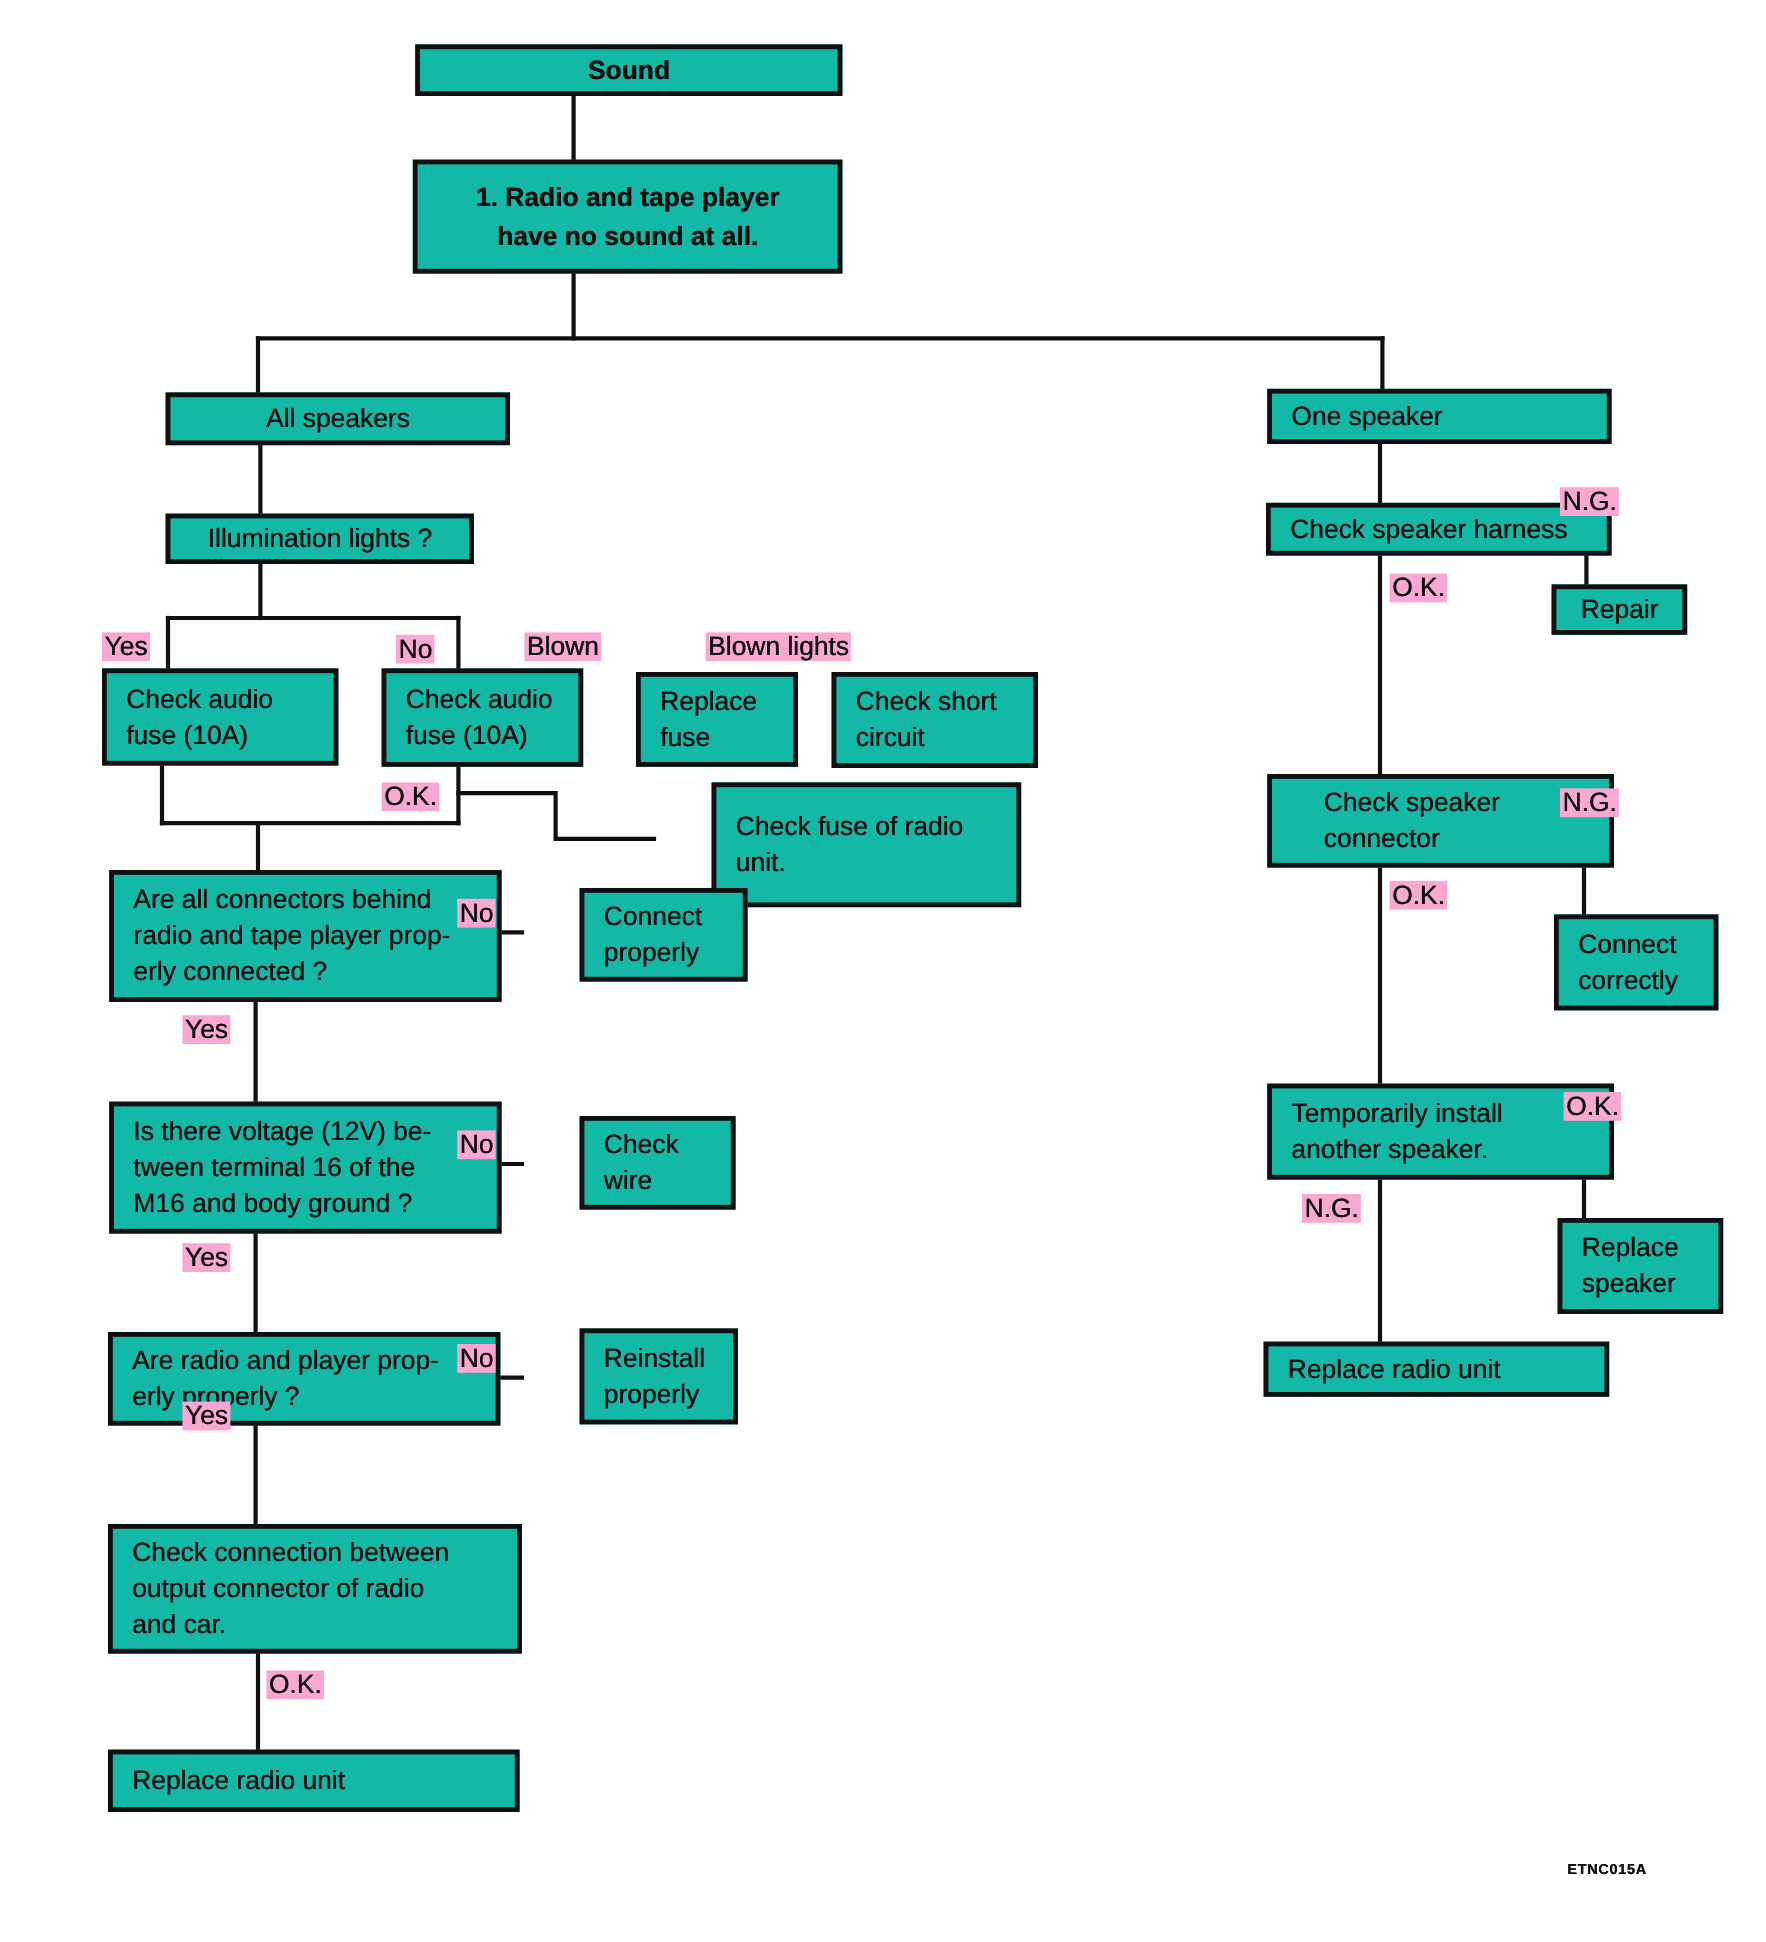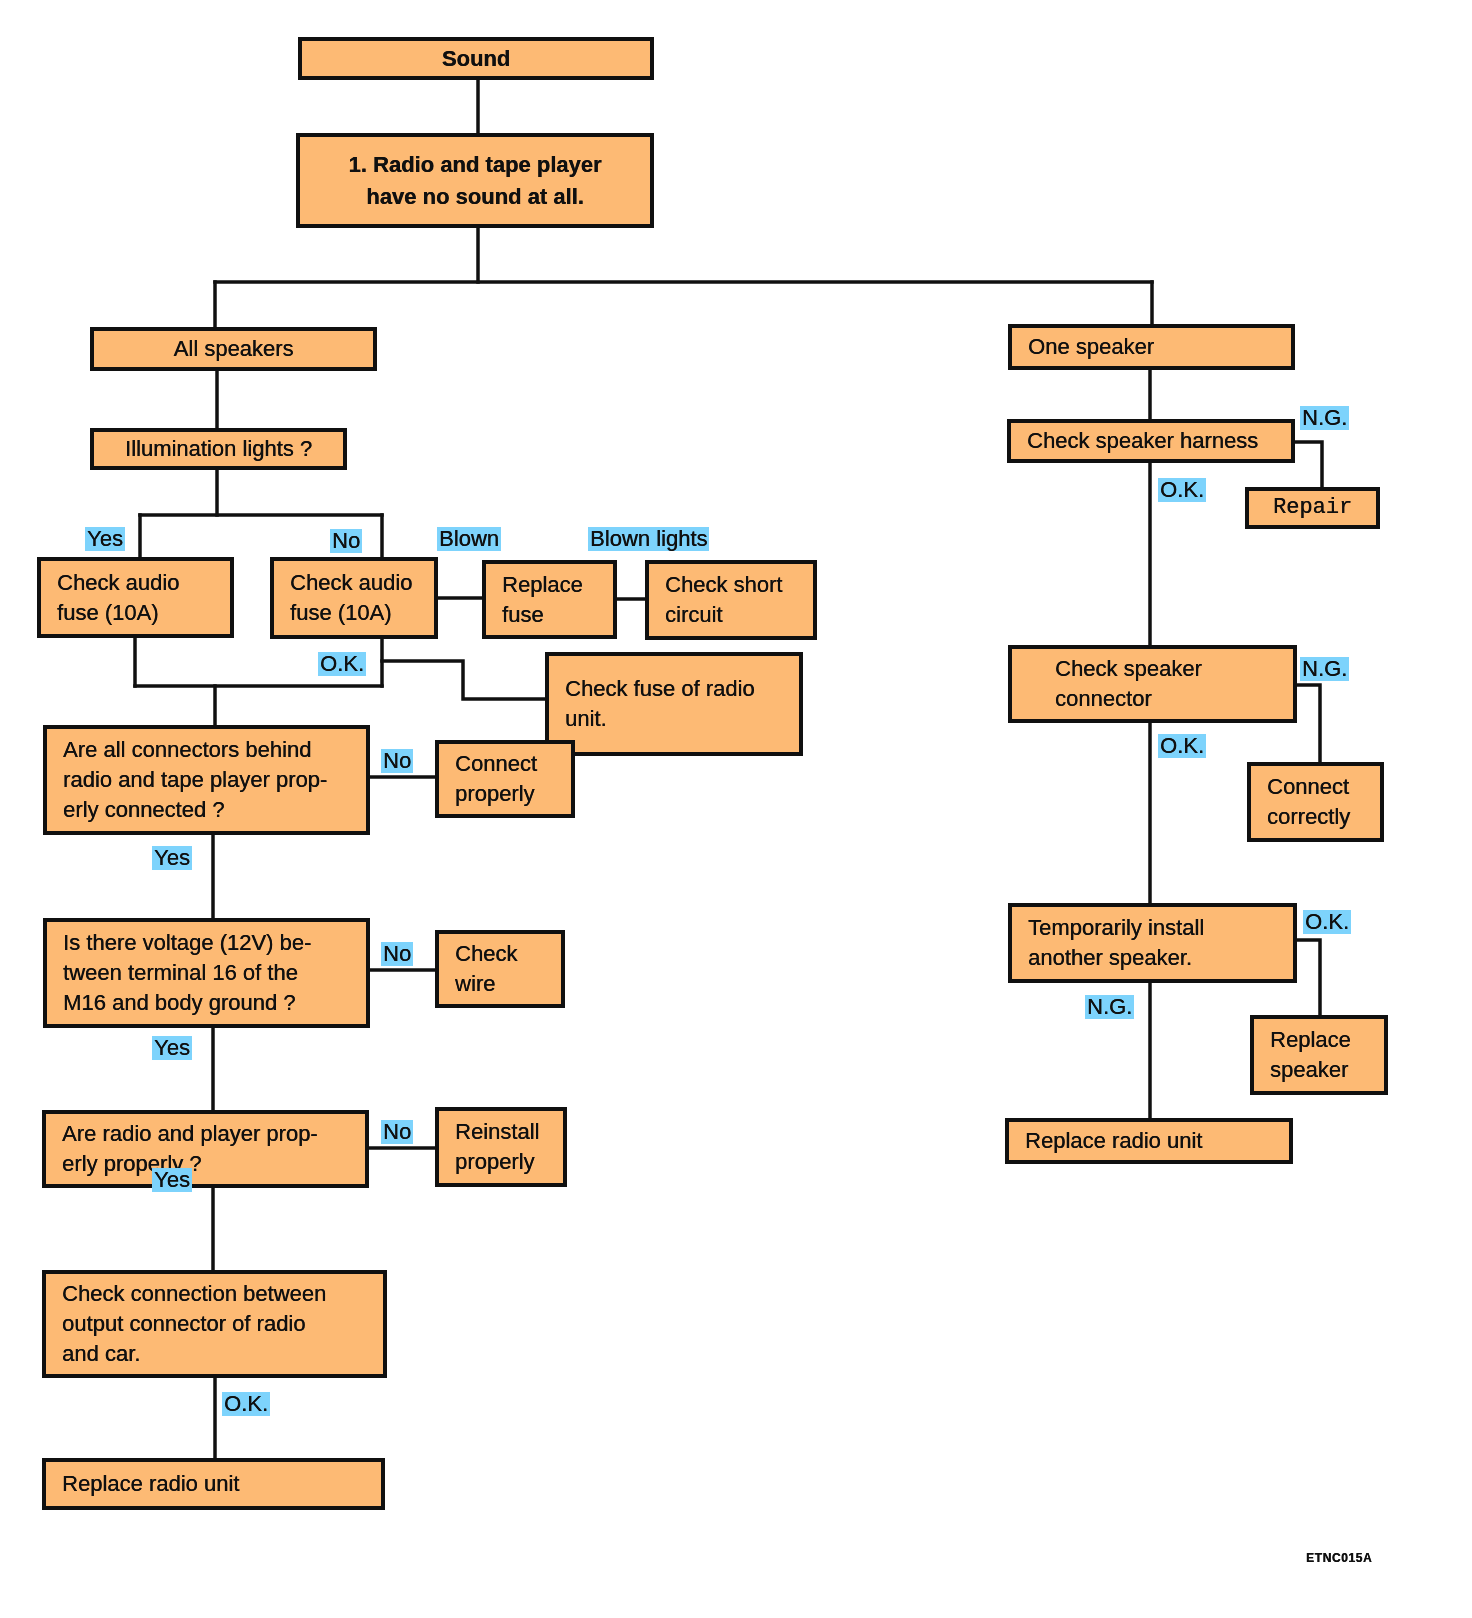--- a/index.html
+++ b/index.html
@@ -8,31 +8,32 @@
     width:1472px; height:1618px;
     background:#ffffff;
     color:#101010;
     font-family:"Liberation Sans", sans-serif;
     text-shadow:0.35px 0 0 currentColor; 
     overflow:hidden;
   }
   svg.edges { position:absolute; left:0; top:0; width:1472px; height:1618px; }
   .node {
     position:absolute; box-sizing:border-box;
-    border:4px solid #101010; background:#fdba74;
+    border:4px solid #101010; background:#14b8a6;
     display:flex; align-items:center; justify-content:flex-start;
     font-size:22px; line-height:30px;
     white-space:pre-line;
     padding:4px 8px 4px 16px;
+    margin-left:48px;
   }
   .node.center { justify-content:center; text-align:center; padding-left:8px; }
   .node.bold { font-weight:bold; line-height:32px; }
   .edge-label {
     position:absolute; font-size:22px; line-height:24px; white-space:nowrap;
-    background:#7dd3fc; padding:0 2px;
+    background:#f9a8d4; padding:0 2px;
   }
   .code {
     position:absolute; left:1306px; top:1551px;
     font-size:12px; font-weight:bold; letter-spacing:0.6px;
   }
 </style>
 </head>
 <body>
 
 <div class="page">
@@ -98,21 +99,21 @@
       <div class="node" style="left: 42px; top: 1110px; width: 327px; height: 78px;">Are radio and player prop-
 erly properly ?</div>
       <div class="node" style="left: 435px; top: 1107px; width: 132px; height: 80px;">Reinstall
 properly</div>
       <div class="node" style="left: 42px; top: 1270px; width: 345px; height: 108px;">Check connection between
 output connector of radio
 and car.</div>
       <div class="node" style="left: 42px; top: 1458px; width: 343px; height: 52px;">Replace radio unit</div>
       <div class="node" style="left: 1008px; top: 324px; width: 287px; height: 46px;">One speaker</div>
       <div class="node" style="left: 1007px; top: 419px; width: 288px; height: 44px;">Check speaker harness</div>
-      <div class="node center" style="left: 1245px; top: 487px; width: 135px; height: 42px; font-family: Liberation Mono, monospace;">Repair</div>
+      <div class="node center" style="left: 1245px; top: 487px; width: 113px; height: 42px;">Repair</div>
       <div class="node" style="left: 1008px; top: 645px; width: 289px; height: 78px; padding-left: 43px;">Check speaker
 connector</div>
       <div class="node" style="left: 1247px; top: 762px; width: 137px; height: 80px;">Connect
 correctly</div>
       <div class="node" style="left: 1008px; top: 903px; width: 289px; height: 80px;">Temporarily install
 another speaker.</div>
       <div class="node" style="left: 1250px; top: 1015px; width: 138px; height: 80px;">Replace
 speaker</div>
       <div class="node" style="left: 1005px; top: 1118px; width: 288px; height: 46px;">Replace radio unit</div>
     </div>

